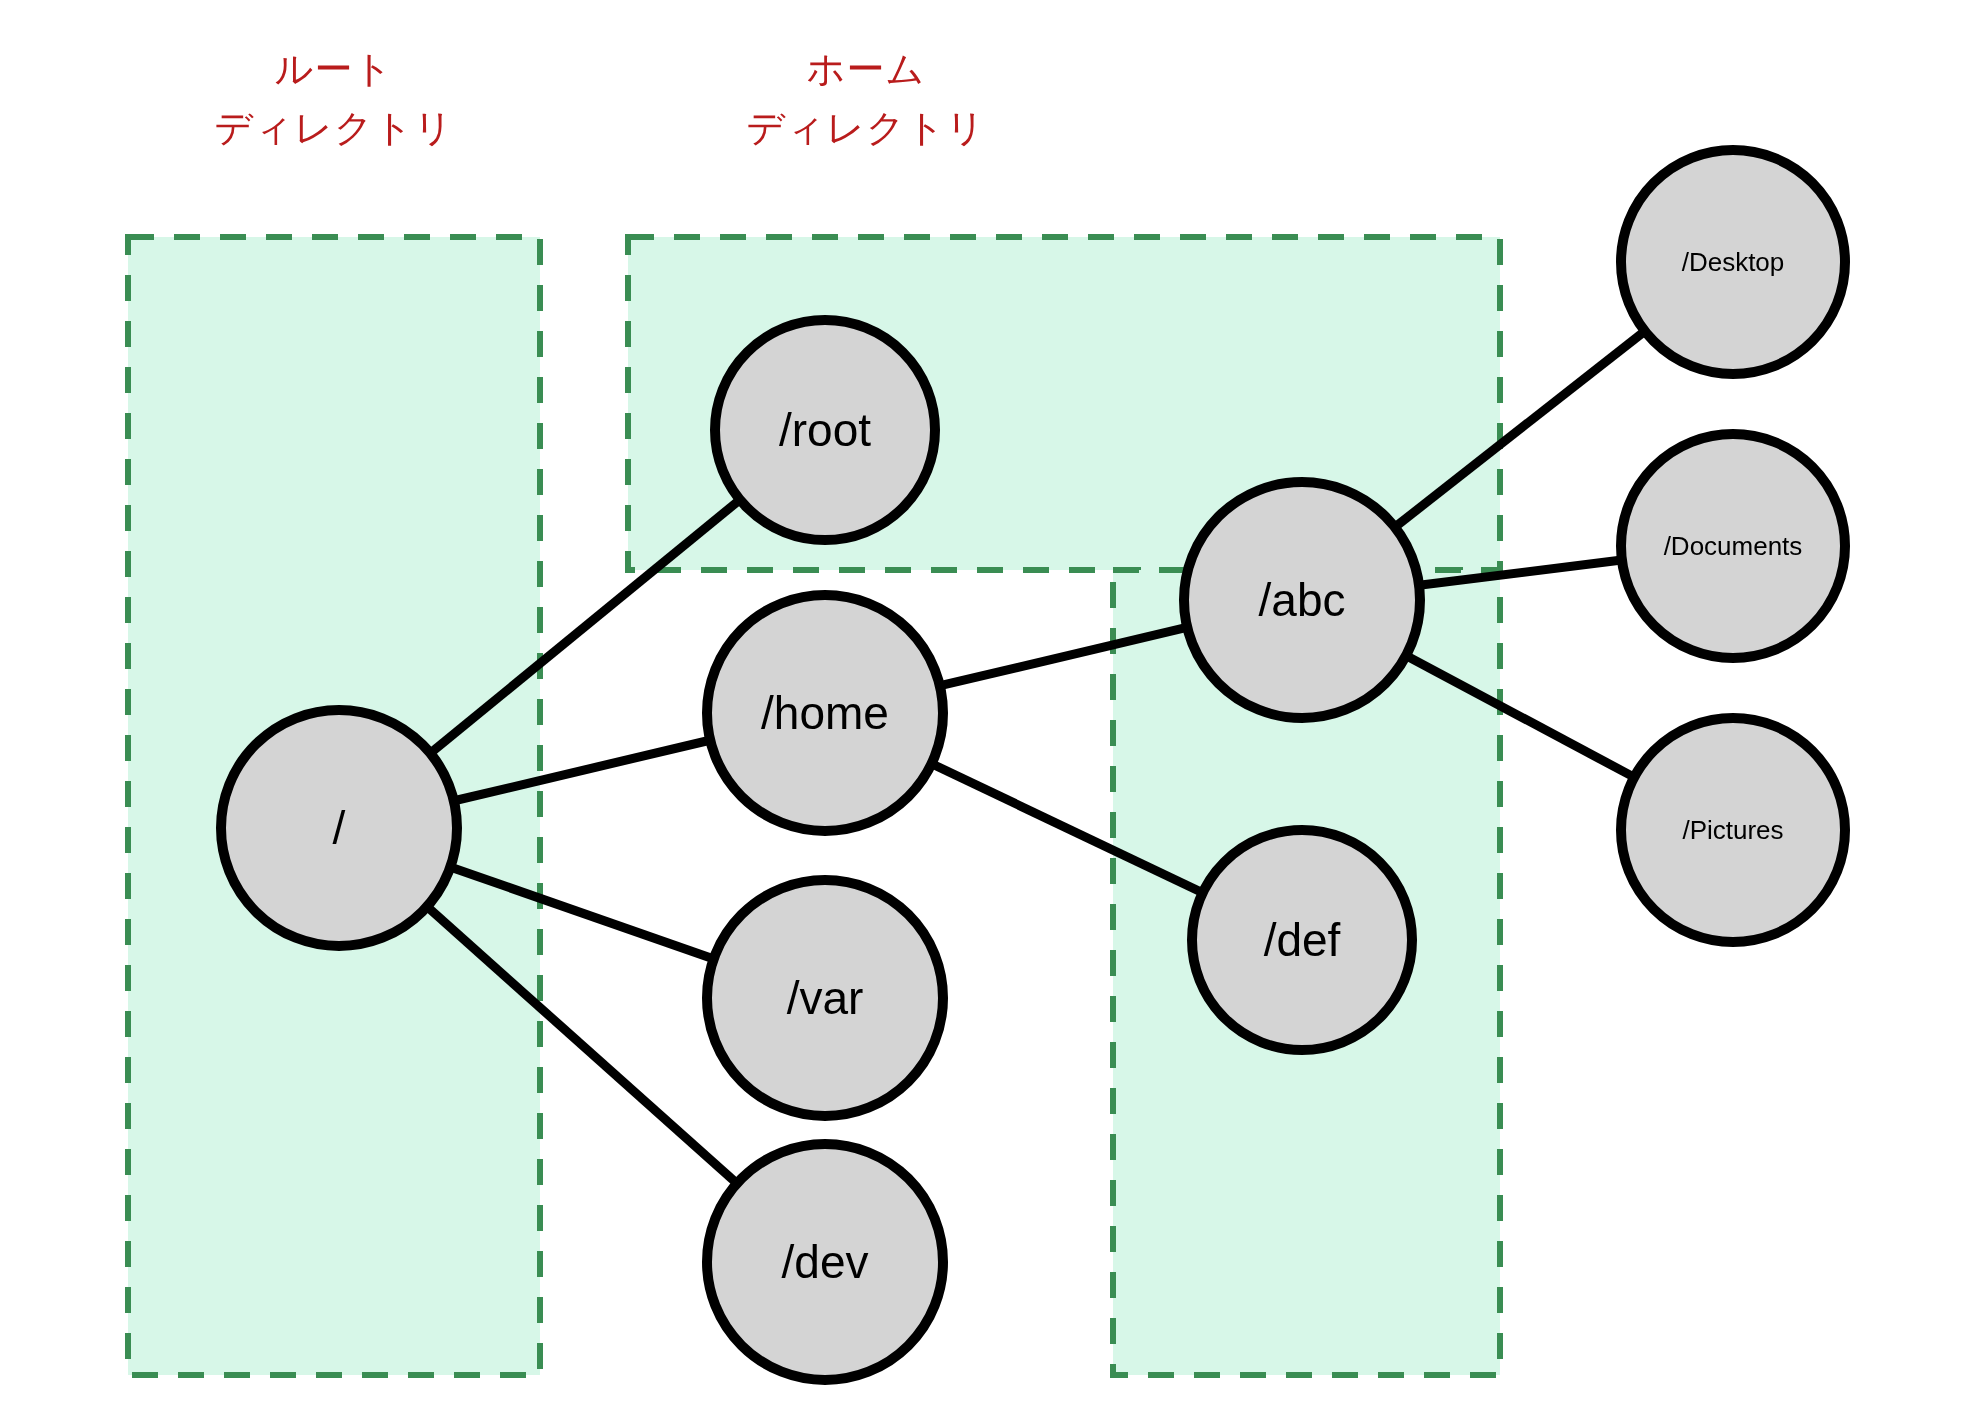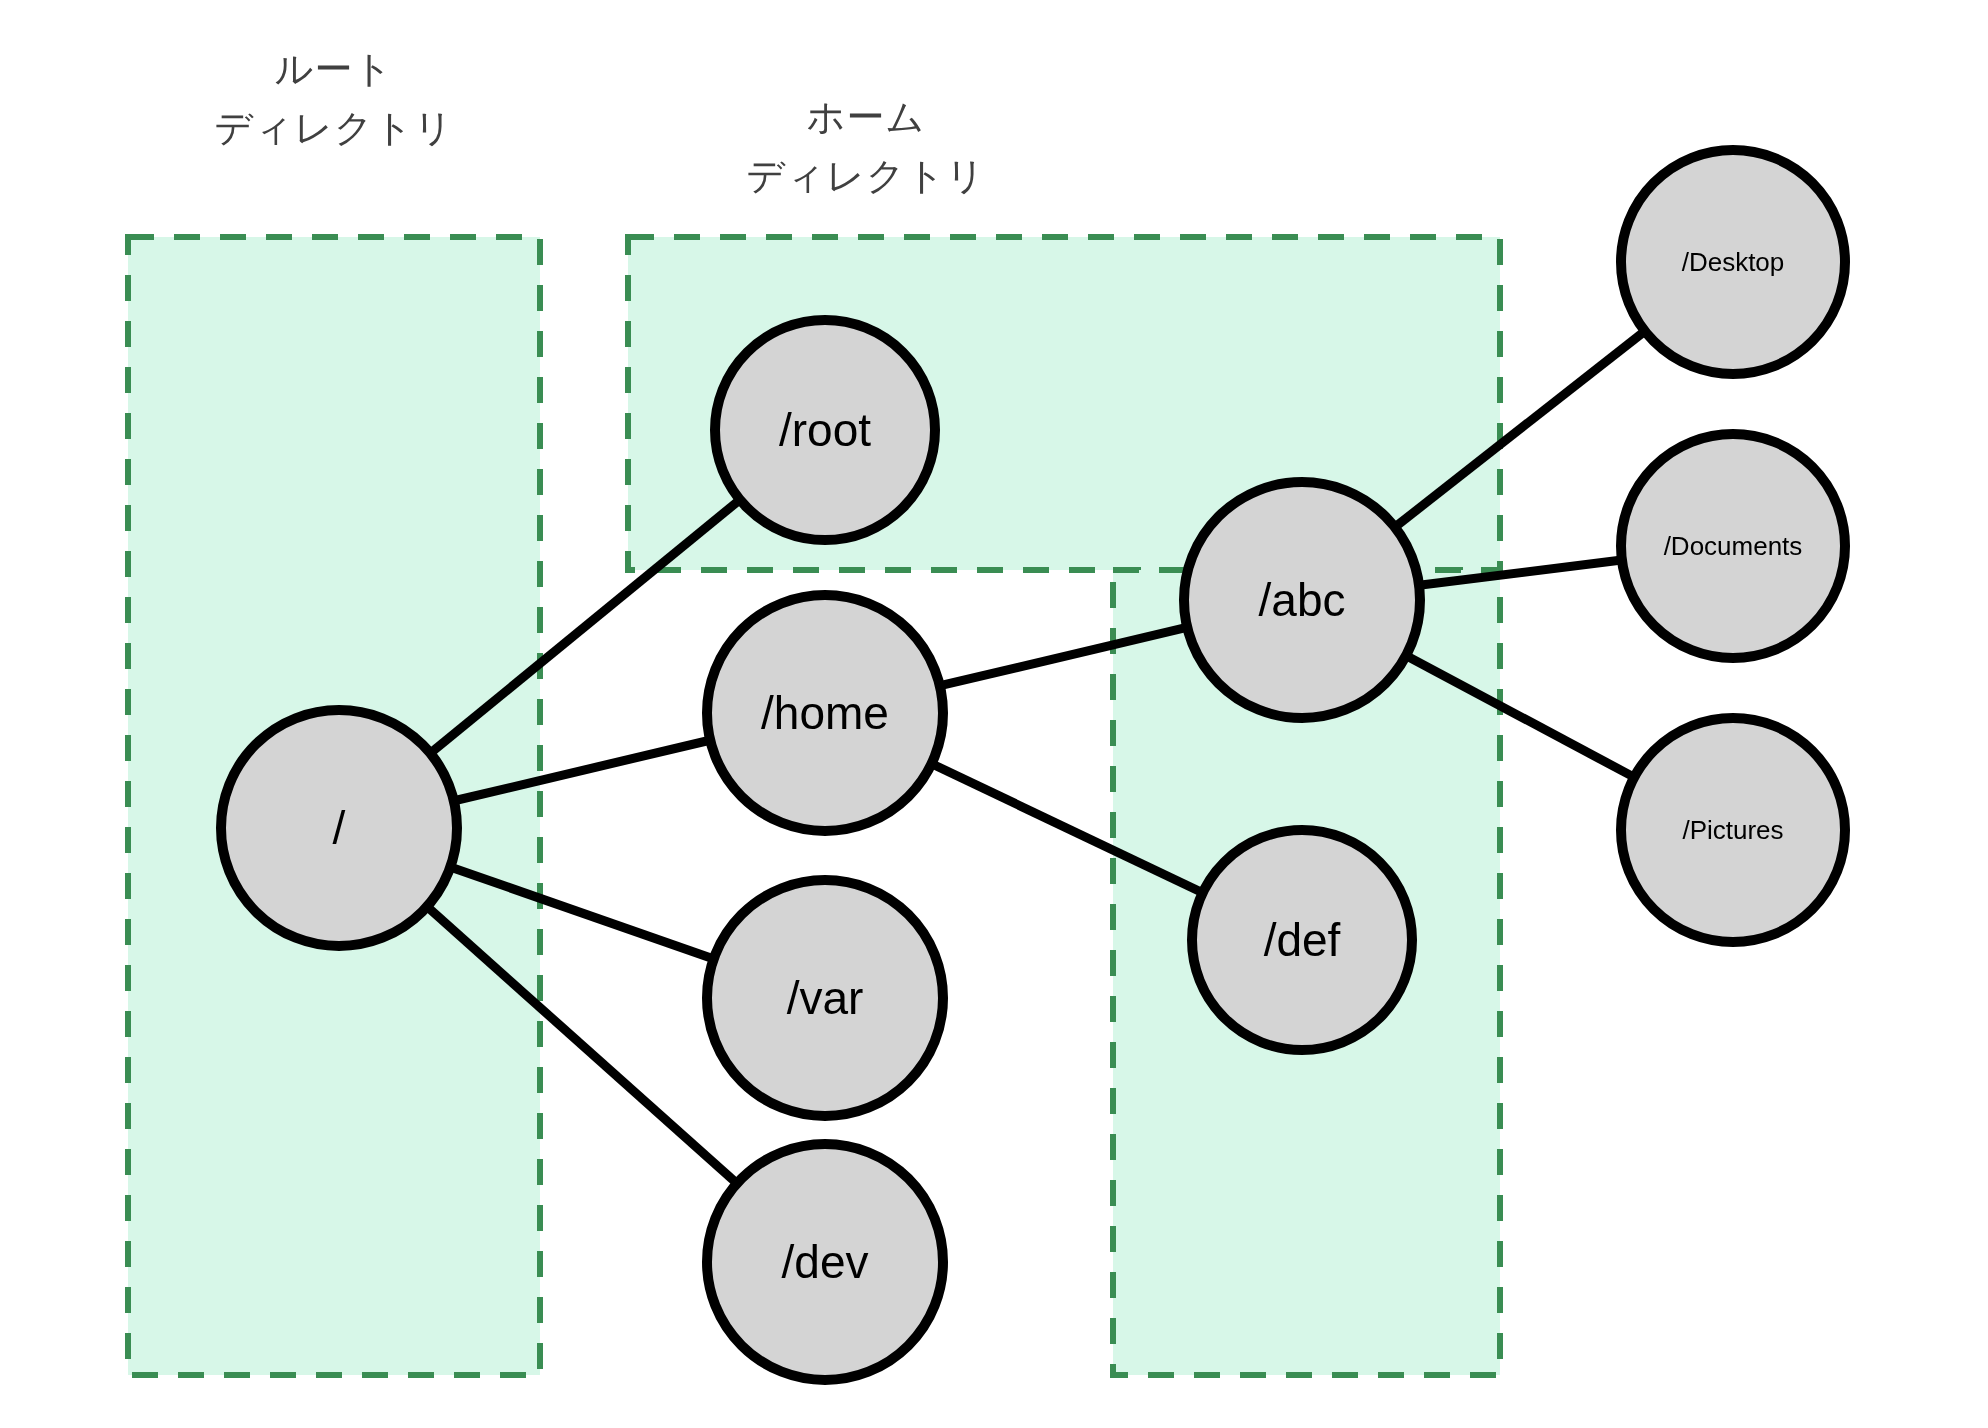--- a/index.html
+++ b/index.html
@@ -23,21 +23,21 @@
     top: 0;
     width: 1988px;
     height: 1428px;
   }
   .group-label {
     position: absolute;
     text-align: center;
     font-family: "Liberation Sans", sans-serif;
     font-size: 38px;
     line-height: 1.55;
-    color: #404040;
+    color: #b91c1c;
     white-space: pre-line;
     letter-spacing: 1px;
   }
   .node-label {
     font-family: "Liberation Sans", sans-serif;
     fill: #000000;
     dominant-baseline: central;
     text-anchor: middle;
   }
 </style>
@@ -103,17 +103,17 @@
         <g>
           <circle cx="1733" cy="830" r="112" fill="#d4d4d4" stroke="#000000" stroke-width="10"></circle>
           <text class="node-label" x="1733" y="830" font-size="26">/Pictures</text>
         </g>
       </g>
   </svg>
 
   <div id="labels-layer">
       <div class="group-label" style="left: 128px; top: 40px; width: 412px;">ルート
 ディレクトリ</div>
-      <div class="group-label" style="left: 660px; top: 40px; width: 412px; margin-top: 48px;">ホーム
+      <div class="group-label" style="left: 660px; top: 40px; width: 412px;">ホーム
 ディレクトリ</div>
     </div>
 
 </div>
 
 </body></html>

